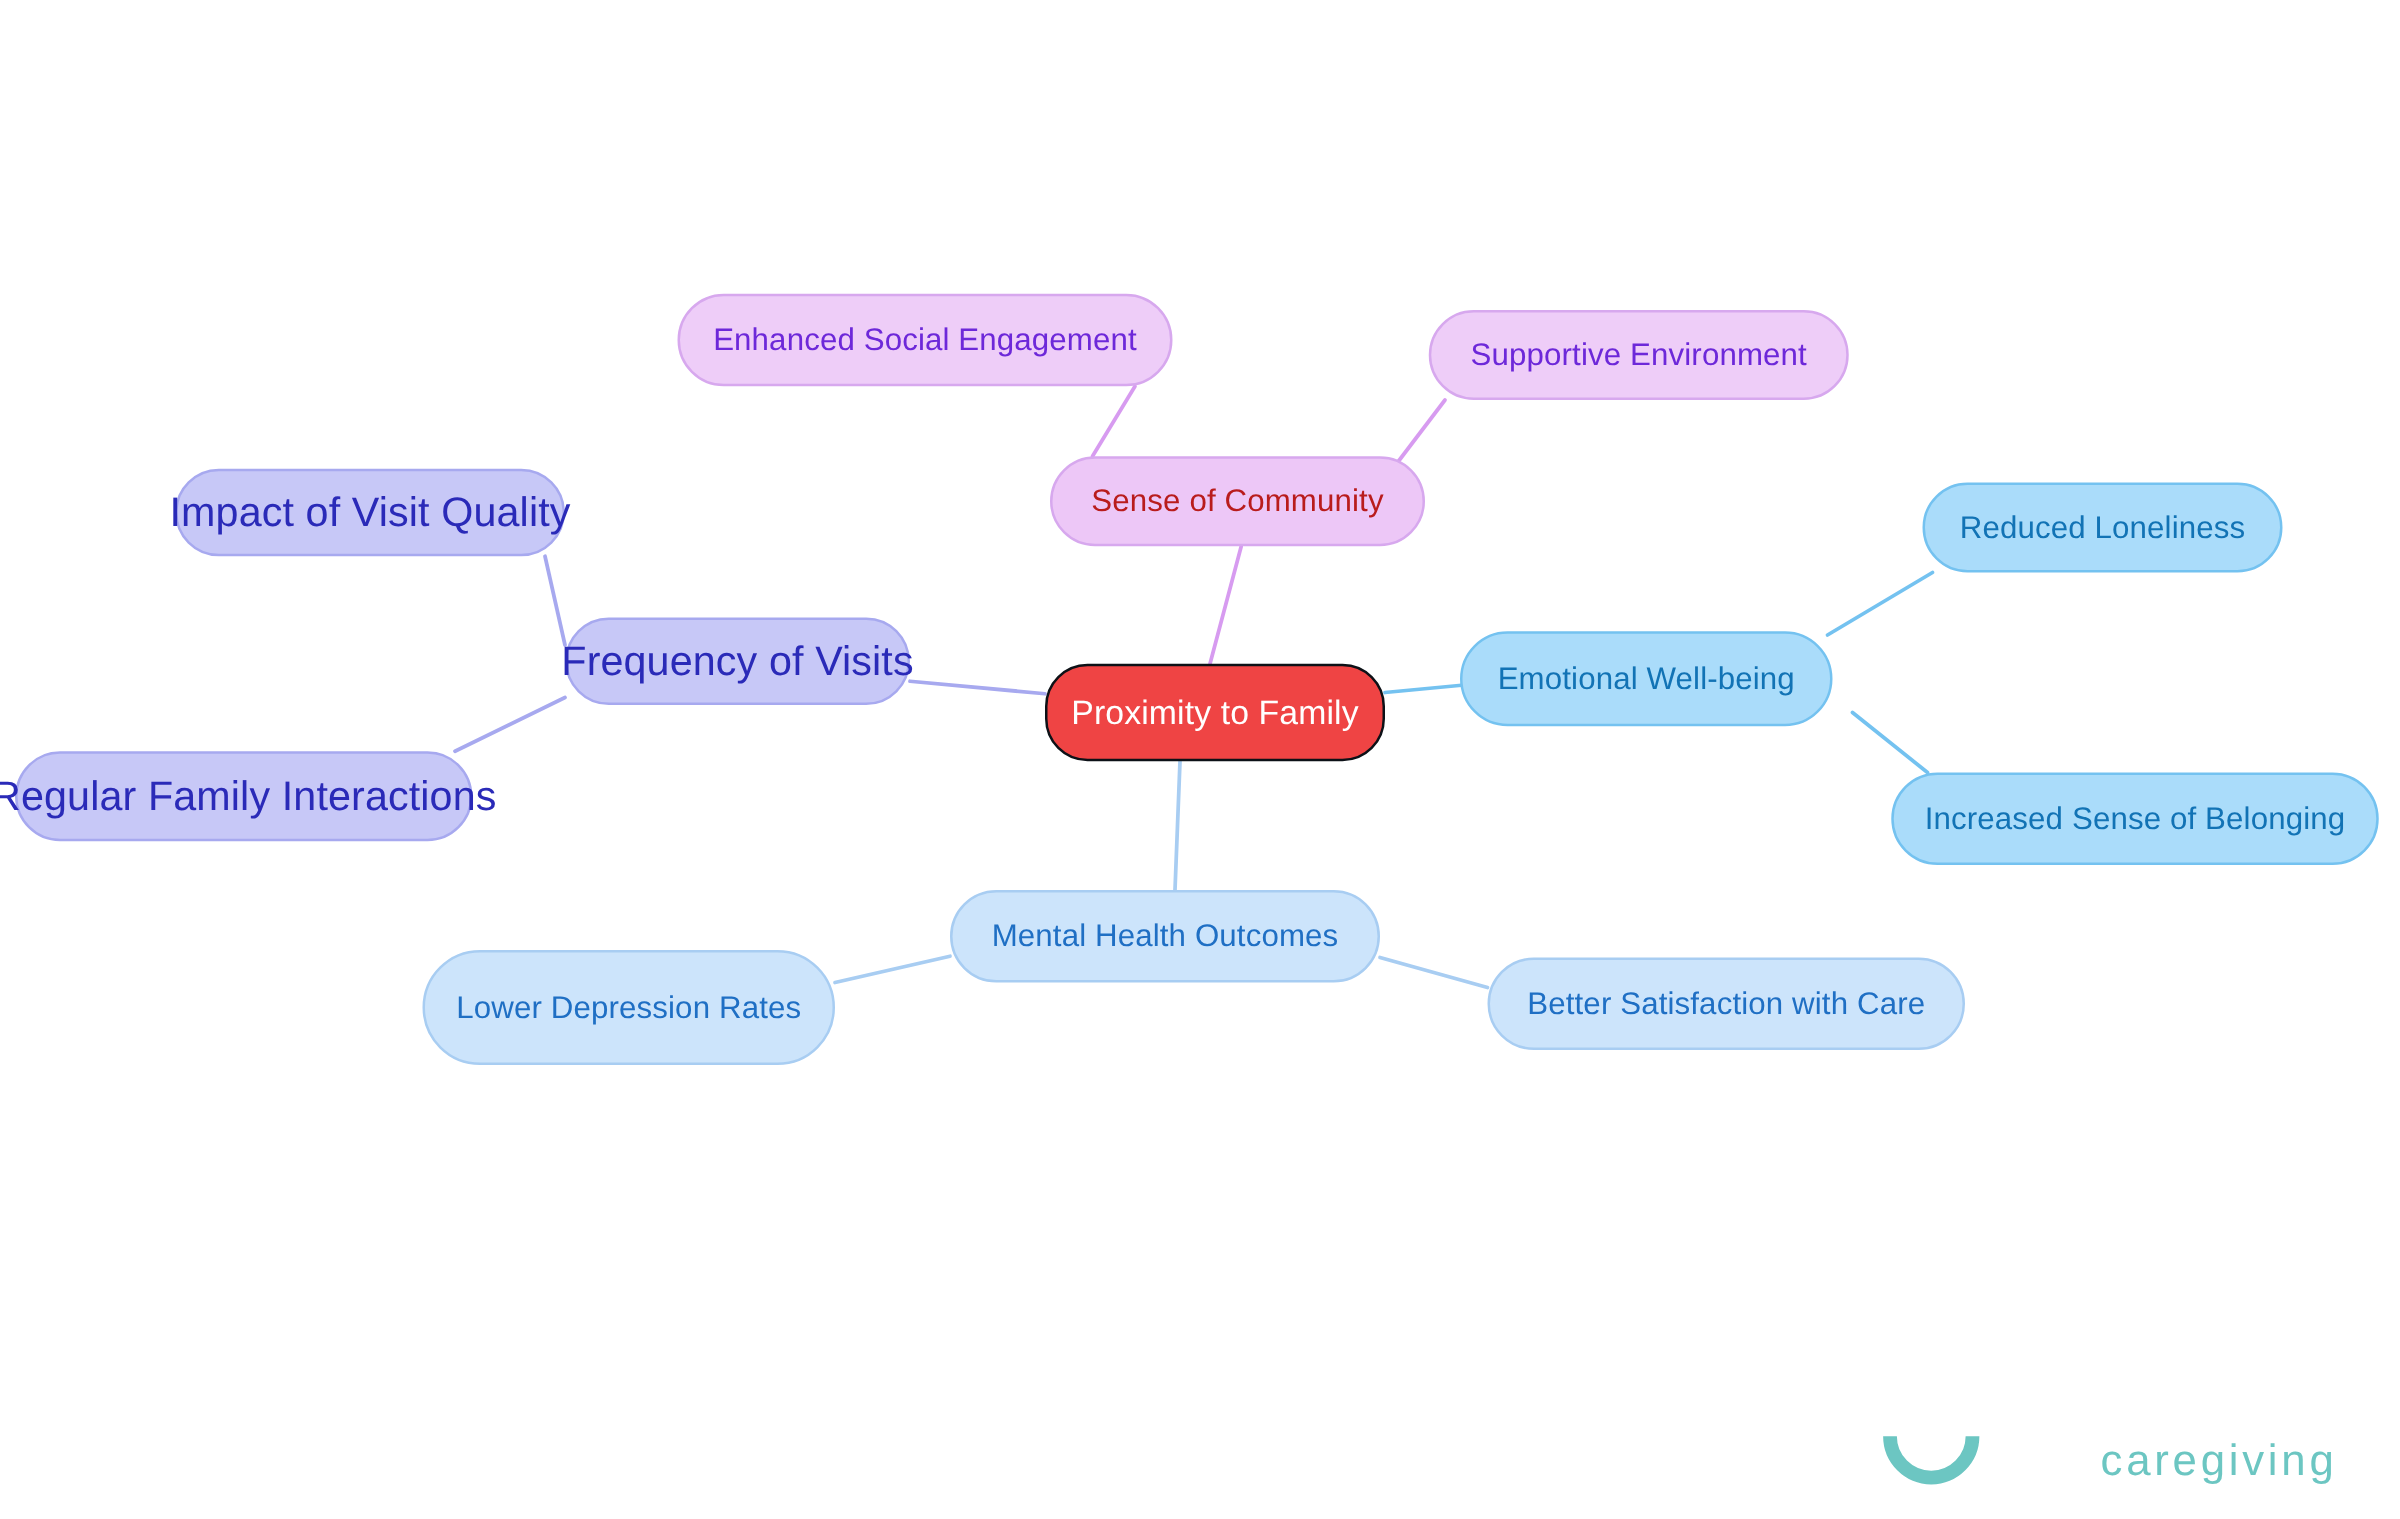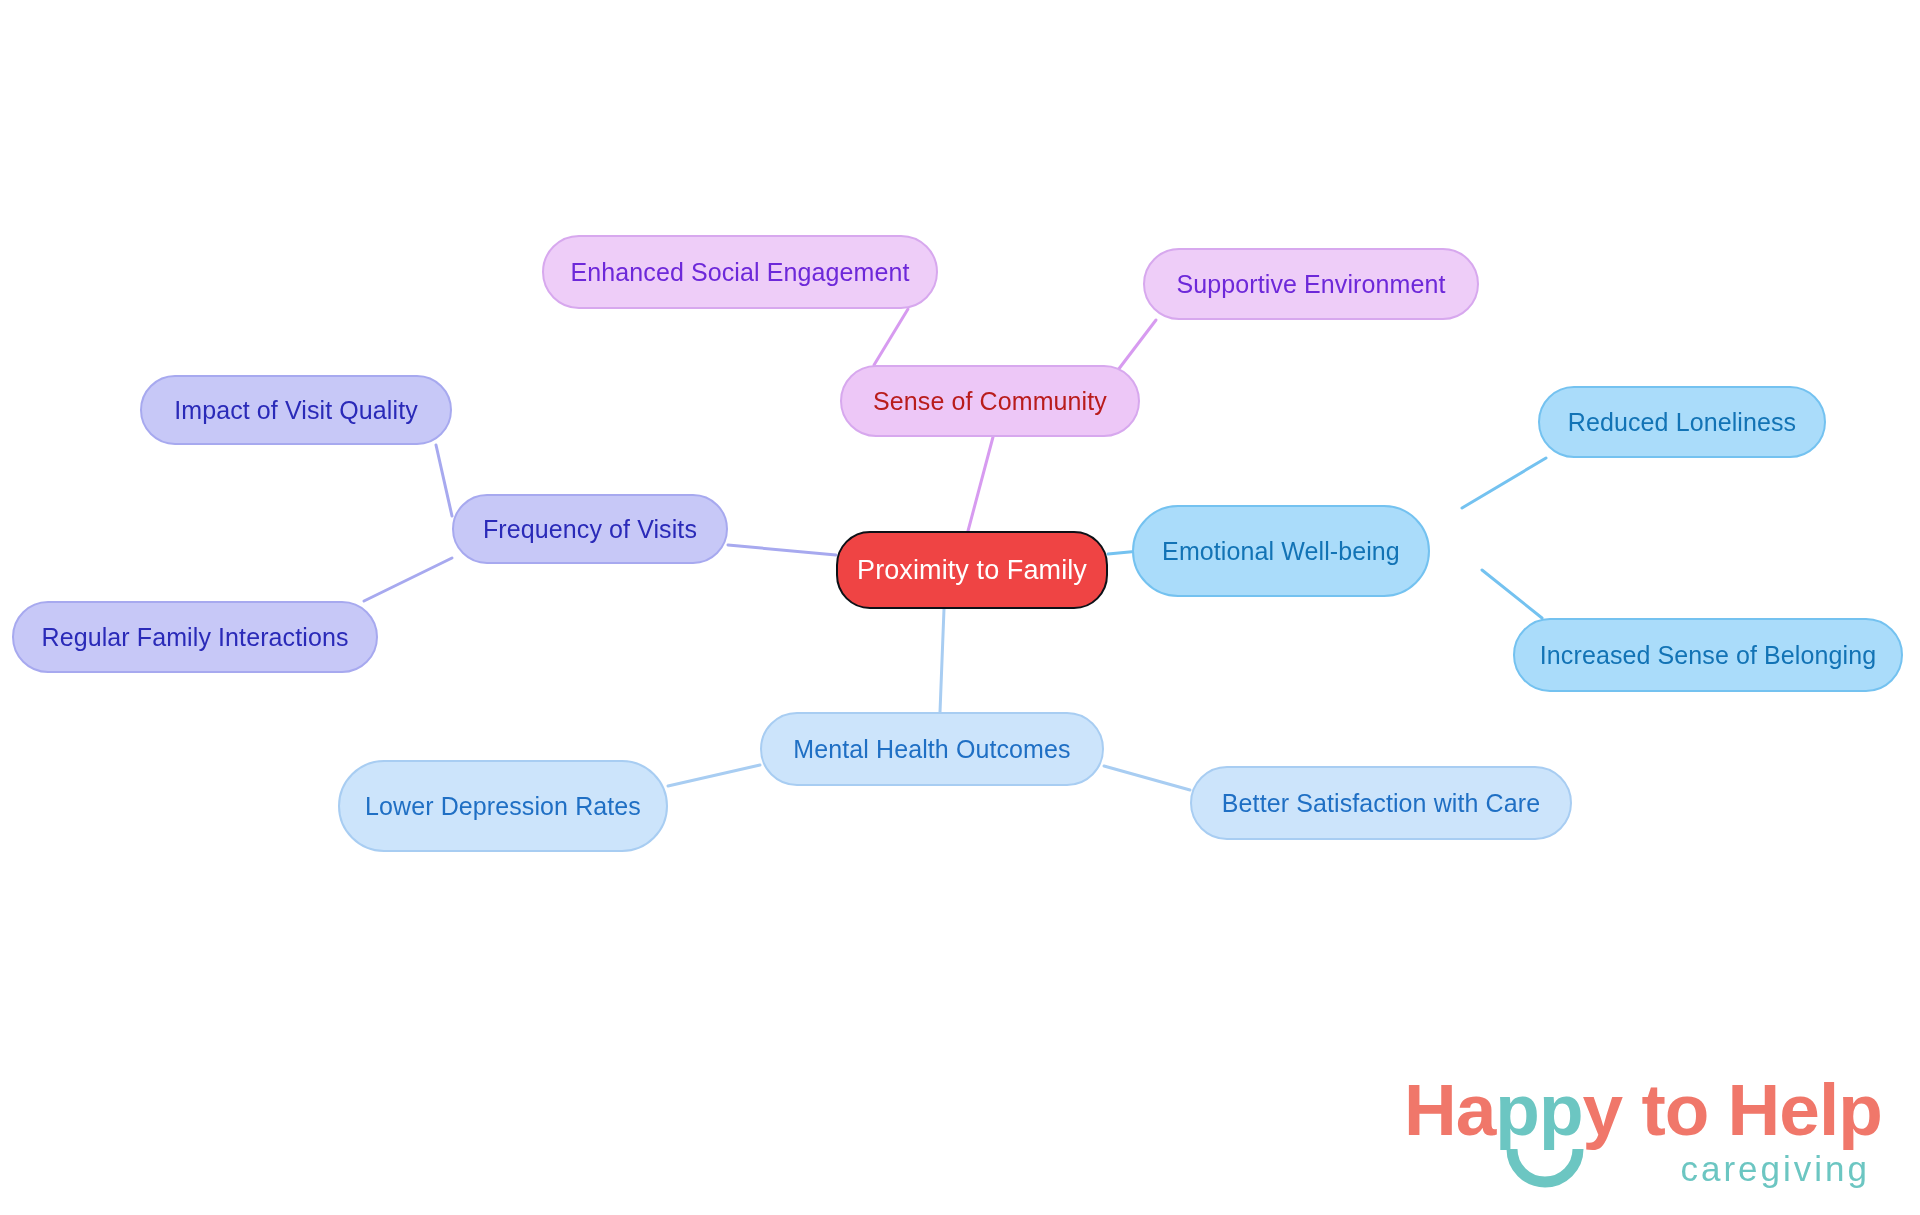--- a/index.html
+++ b/index.html
@@ -46,21 +46,21 @@
     background: #ef4444;
     border-color: #0d1117;
     color: #ffffff;
     font-size: 27px;
     border-radius: 34px;
   }
   .node-lavender {
     background: #c7c8f7;
     border-color: #a7a9ef;
     color: #2a2ab8;
-    font-size: 25px;
+    font-size: 33px;
   }
   .node-violet {
     background: #eecdf8;
     border-color: #d7a8ee;
     color: #6d28d9;
     font-size: 25px;
   }
   .node-violet-deep {
     background: #edc7f7;
     border-color: #d7a8ee;
@@ -138,29 +138,28 @@
     </svg>
 
   <div id="node-layer">
       <div class="node node-root" style="left: 836px; top: 531px; width: 272px; height: 78px;">Proximity to Family</div>
       <div class="node node-lavender" style="left: 452px; top: 494px; width: 276px; height: 70px; text-align: center;">Frequency of Visits</div>
       <div class="node node-lavender" style="left: 140px; top: 375px; width: 312px; height: 70px;">Impact of Visit Quality</div>
       <div class="node node-lavender" style="left: 12px; top: 601px; width: 366px; height: 72px;">Regular Family Interactions</div>
       <div class="node node-violet-deep" style="left: 840px; top: 365px; width: 300px; height: 72px;">Sense of Community</div>
       <div class="node node-violet" style="left: 542px; top: 235px; width: 396px; height: 74px;">Enhanced Social Engagement</div>
       <div class="node node-violet" style="left: 1143px; top: 248px; width: 336px; height: 72px;">Supportive Environment</div>
-      <div class="node node-skyblue" style="left: 1132px; top: 505px; width: 298px; height: 92px;">Emotional Well-being</div>
+      <div class="node node-skyblue" style="left: 1168px; top: 505px; width: 298px; height: 76px;">Emotional Well-being</div>
       <div class="node node-skyblue" style="left: 1538px; top: 386px; width: 288px; height: 72px;">Reduced Loneliness</div>
       <div class="node node-skyblue" style="left: 1513px; top: 618px; width: 390px; height: 74px;">Increased Sense of Belonging</div>
       <div class="node node-paleblue" style="left: 760px; top: 712px; width: 344px; height: 74px;">Mental Health Outcomes</div>
       <div class="node node-paleblue" style="left: 338px; top: 760px; width: 330px; height: 92px;">Lower Depression Rates</div>
       <div class="node node-paleblue" style="left: 1190px; top: 766px; width: 382px; height: 74px;">Better Satisfaction with Care</div>
     </div>
 
   <div id="brand-logo">
-    <div class="logo-main"><span class="logo-coral">Ha</span><span class="logo-teal">pp</span><span class="logo-coral">y to Help</span></div>
     <svg id="logo-smile" width="78" height="48" viewBox="0 0 78 48">
       <path d="M6 2 a33 33 0 0 0 66 0" fill="none" stroke="#6cc6c2" stroke-width="11" stroke-linecap="butt"></path>
     </svg>
     <div class="logo-sub">caregiving</div>
   </div>
 
 </div>
 
 </body></html>

